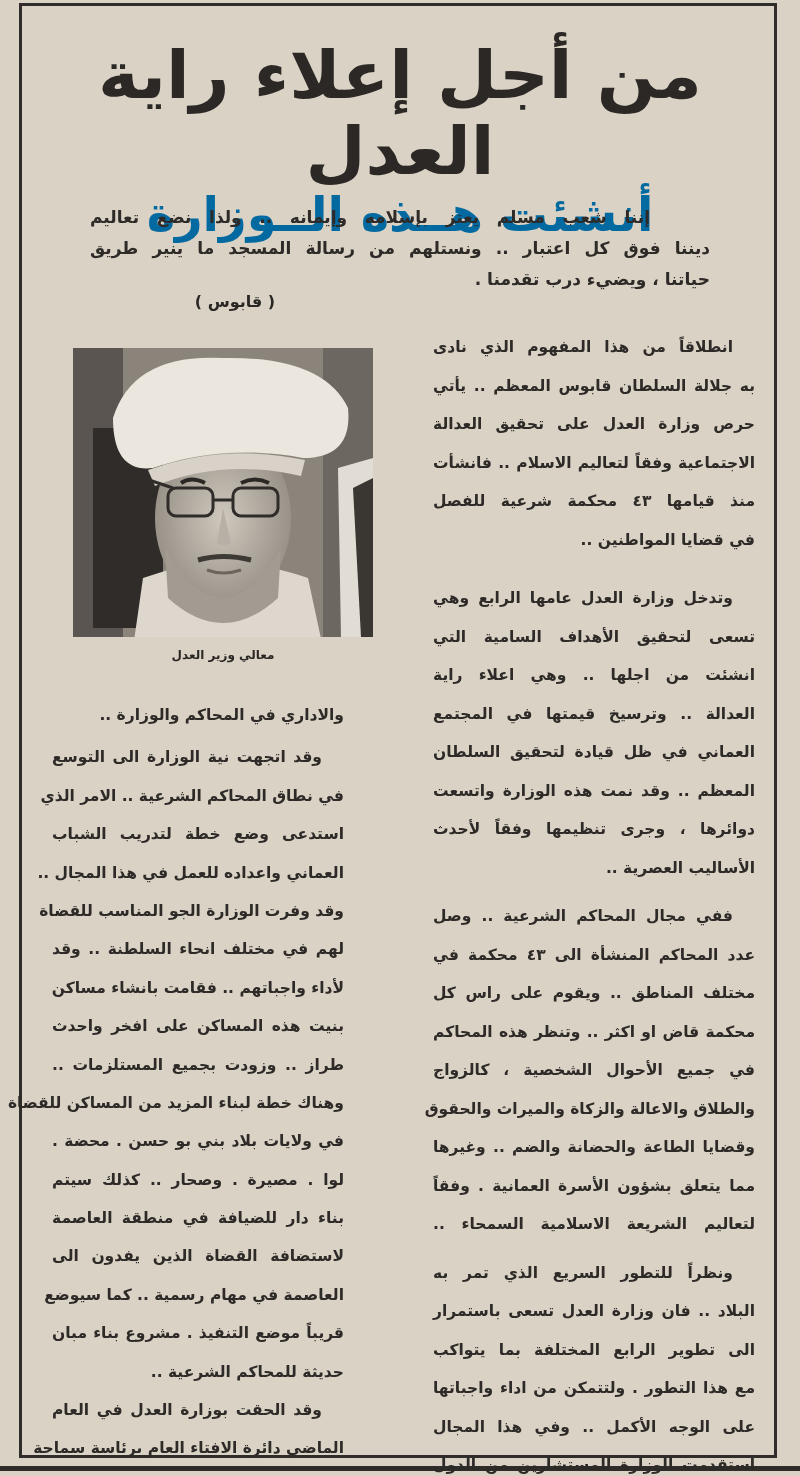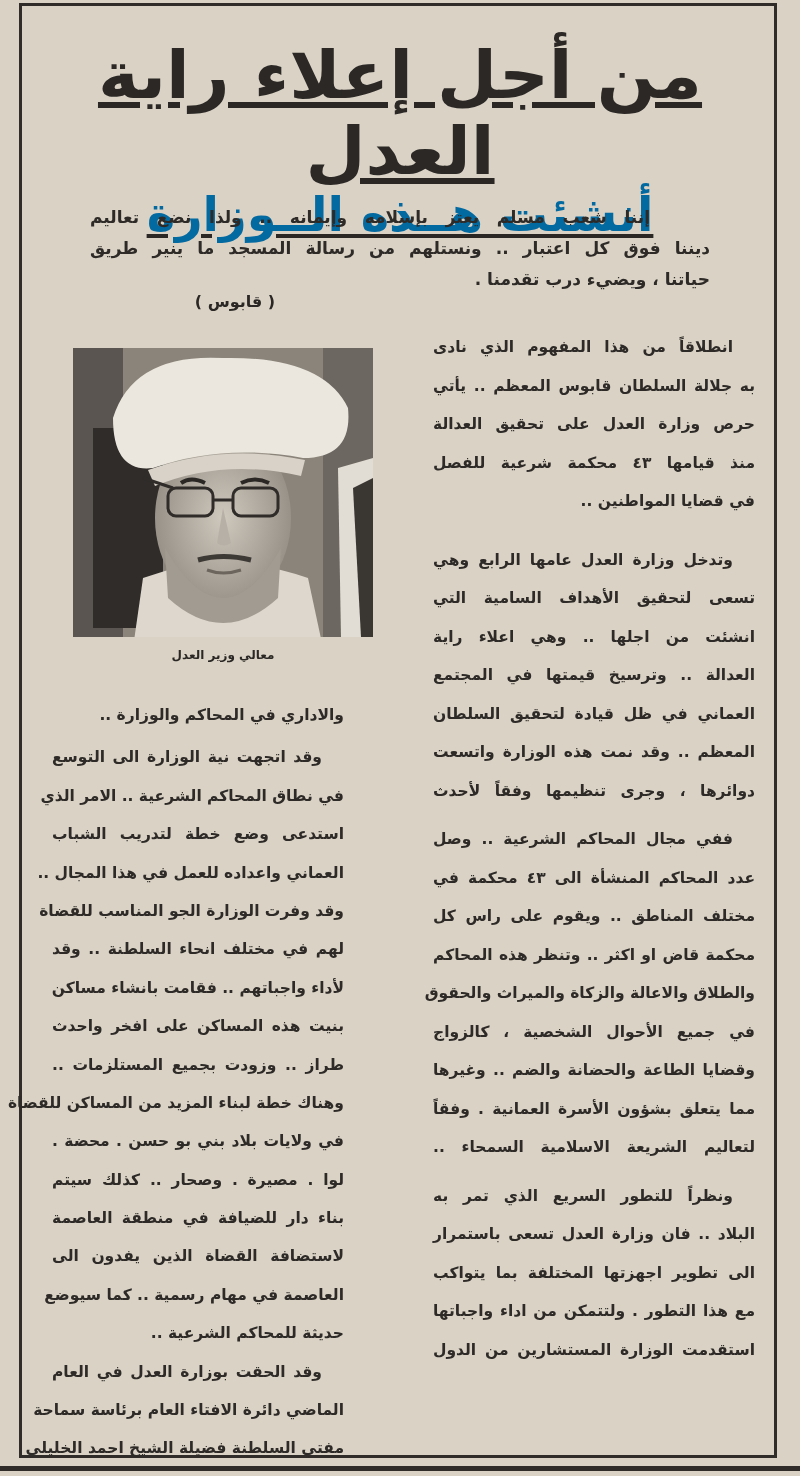--- a/index.html
+++ b/index.html
@@ -15,21 +15,20 @@
     border: 3px solid #2f2c29;
     border-bottom-width: 3px;
   }
   .rule-bottom {
     position: absolute; left: 0; top: 1466px; width: 800px; height: 5px;
     background: #2f2c29;
   }
   .headline {
     position: absolute; left: 40px; top: 38px; width: 720px; text-align: center;
     direction: rtl;
-    text-decoration: underline;
   }
   .headline .h1 {
     display: block; font-family: "DejaVu Sans", sans-serif; font-weight: 700;
     font-size: 66px; line-height: 76px; letter-spacing: 0; color: #2b2826;
     transform: scaleX(1.05);
   }
   .headline .h2 {
     display: block; font-weight: 700; font-size: 48px; line-height: 60px;
     color: #0369a1; margin-top: -6px; text-align: center;
   }
@@ -112,51 +111,54 @@
     <path d="M134 222 Q150 228 168 222" stroke="#6b655e" stroke-width="3" fill="none"></path>
   </svg>
 </div>
 <div class="caption">معالي وزير العدل</div>
 
 <div class="col right-col">
   <p>
     <span class="line" style="padding-right:22px">انطلاقاً من هذا المفهوم الذي نادى</span>
     <span class="line">به جلالة السلطان قابوس المعظم .. يأتي</span>
     <span class="line">حرص وزارة العدل على تحقيق العدالة</span>
+    <span class="line">الاجتماعية وفقاً لتعاليم الاسلام .. فانشأت</span>
     <span class="line">منذ قيامها ٤٣ محكمة شرعية للفصل</span>
     <span class="line last">في قضايا المواطنين ..</span>
   </p>
   <div class="para-gap" style="height:20px"></div>
   <p>
     <span class="line" style="padding-right:22px">وتدخل وزارة العدل عامها الرابع وهي</span>
     <span class="line">تسعى لتحقيق الأهداف السامية التي</span>
     <span class="line">انشئت من اجلها .. وهي اعلاء راية</span>
     <span class="line">العدالة .. وترسيخ قيمتها في المجتمع</span>
     <span class="line">العماني في ظل قيادة لتحقيق السلطان</span>
     <span class="line">المعظم .. وقد نمت هذه الوزارة واتسعت</span>
     <span class="line">دوائرها ، وجرى تنظيمها وفقاً لأحدث</span>
+    <span class="line last">الأساليب العصرية ..</span>
   </p>
   <div class="para-gap" style="height:10px"></div>
   <p>
     <span class="line" style="padding-right:22px">ففي مجال المحاكم الشرعية .. وصل</span>
     <span class="line">عدد المحاكم المنشأة الى ٤٣ محكمة في</span>
     <span class="line">مختلف المناطق .. ويقوم على راس كل</span>
     <span class="line">محكمة قاض او اكثر .. وتنظر هذه المحاكم</span>
+    <span class="line">في جميع الأحوال الشخصية ، كالزواج</span>
     <span class="line">والطلاق والاعالة والزكاة والميراث والحقوق</span>
-    <span class="line">في جميع الأحوال الشخصية ، كالزواج</span>
     <span class="line">وقضايا الطاعة والحضانة والضم .. وغيرها</span>
     <span class="line">مما يتعلق بشؤون الأسرة العمانية . وفقاً</span>
     <span class="line">لتعاليم الشريعة الاسلامية السمحاء ..</span>
   </p>
   <div class="para-gap" style="height:10px"></div>
   <p>
     <span class="line" style="padding-right:22px">ونظراً للتطور السريع الذي تمر به</span>
     <span class="line">البلاد .. فان وزارة العدل تسعى باستمرار</span>
-    <span class="line">الى تطوير اجهزتها المختلفة بما يتواكب</span>
+    <span class="line">الى تطوير الرابع المختلفة بما يتواكب</span>
     <span class="line">مع هذا التطور . ولتتمكن من اداء واجباتها</span>
+    <span class="line">على الوجه الأكمل .. وفي هذا المجال</span>
     <span class="line">استقدمت الوزارة المستشارين من الدول</span>
 
   </p>
 </div>
 
 <div class="col left-col">
   <p>
     <span class="line last">والاداري في المحاكم والوزارة ..</span>
   </p>
   <div class="para-gap" style="height:4px"></div>
@@ -169,20 +171,21 @@
     <span class="line">لهم في مختلف انحاء السلطنة .. وقد</span>
     <span class="line">لأداء واجباتهم .. فقامت بانشاء مساكن</span>
     <span class="line">بنيت هذه المساكن على افخر واحدث</span>
     <span class="line">طراز .. وزودت بجميع المستلزمات ..</span>
     <span class="line">وهناك خطة لبناء المزيد من المساكن للقضاة</span>
     <span class="line">في ولايات بلاد بني بو حسن . محضة .</span>
     <span class="line">لوا . مصيرة . وصحار .. كذلك سيتم</span>
     <span class="line">بناء دار للضيافة في منطقة العاصمة</span>
     <span class="line">لاستضافة القضاة الذين يفدون الى</span>
     <span class="line">العاصمة في مهام رسمية .. كما سيوضع</span>
+    <span class="line">قريباً موضع التنفيذ . مشروع بناء مبان</span>
     <span class="line last">حديثة للمحاكم الشرعية ..</span>
   </p>
   <p>
     <span class="line" style="padding-right:22px">وقد الحقت بوزارة العدل في العام</span>
     <span class="line">الماضي دائرة الافتاء العام برئاسة سماحة</span>
     <span class="line">مفتي السلطنة فضيلة الشيخ احمد الخليلي</span>
   </p>
 </div>
 
 </body></html>

